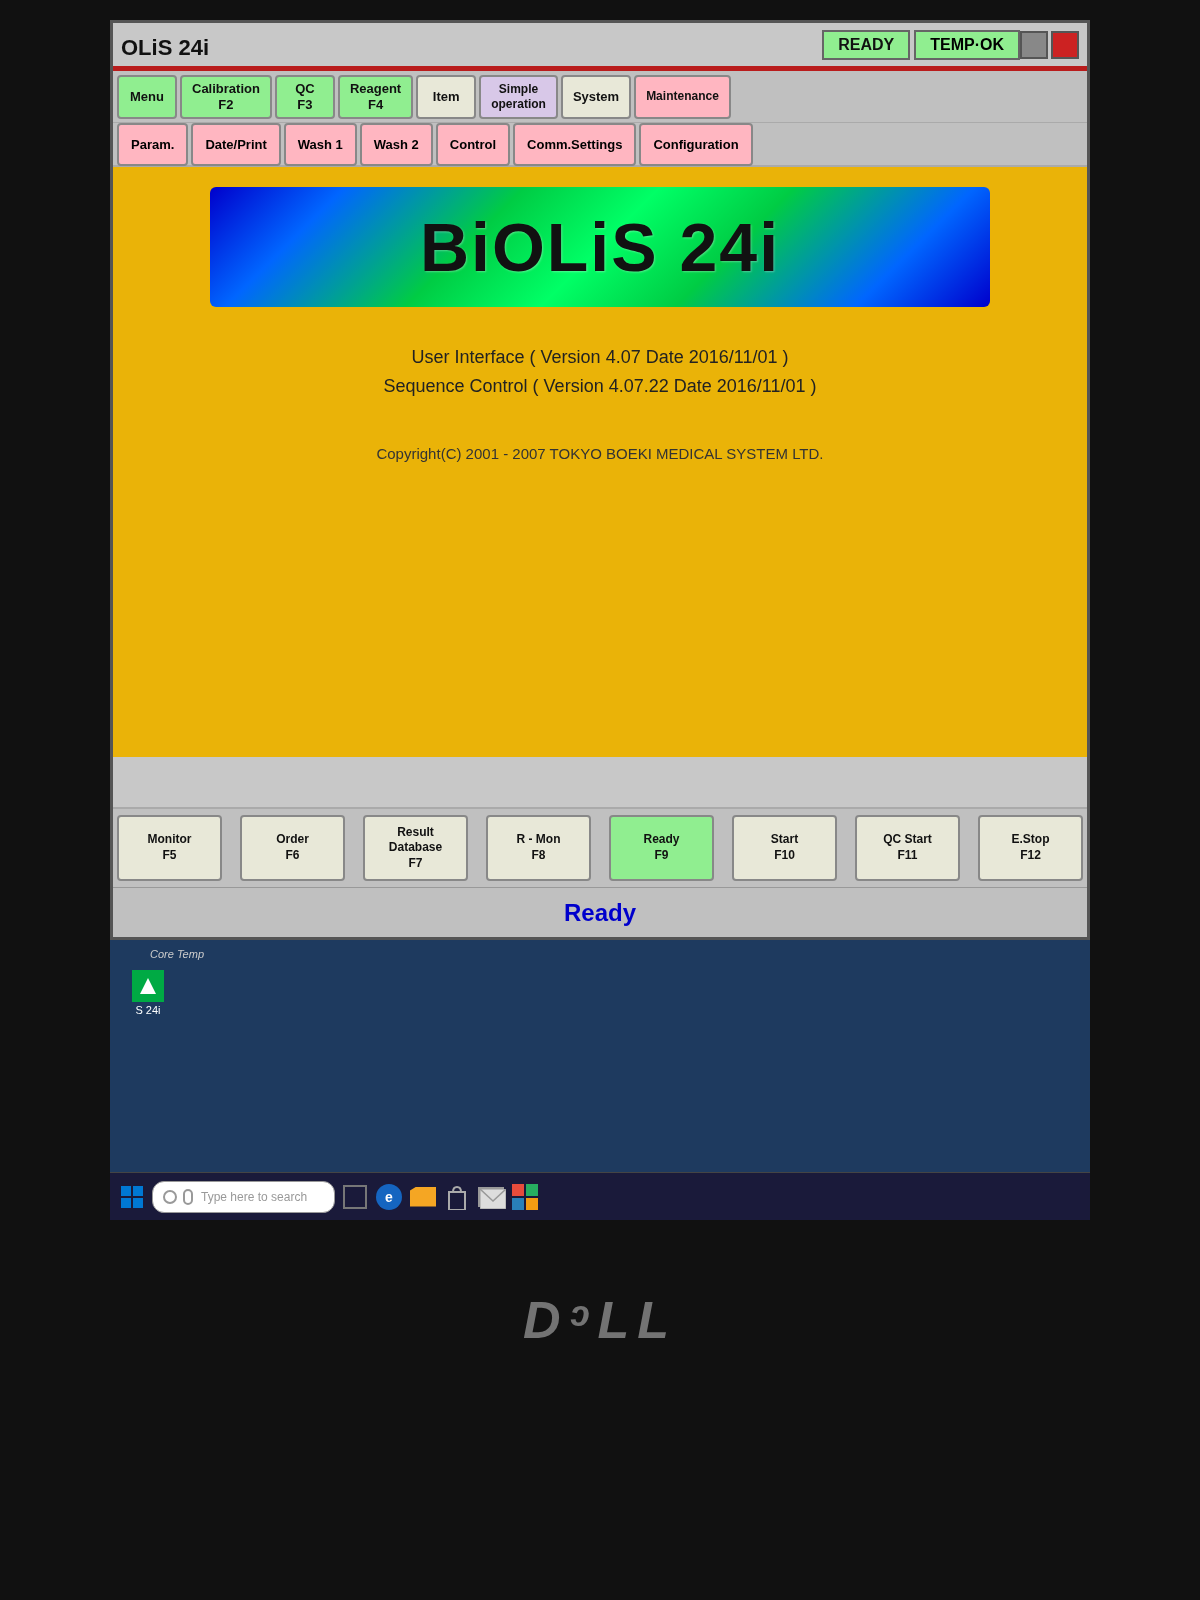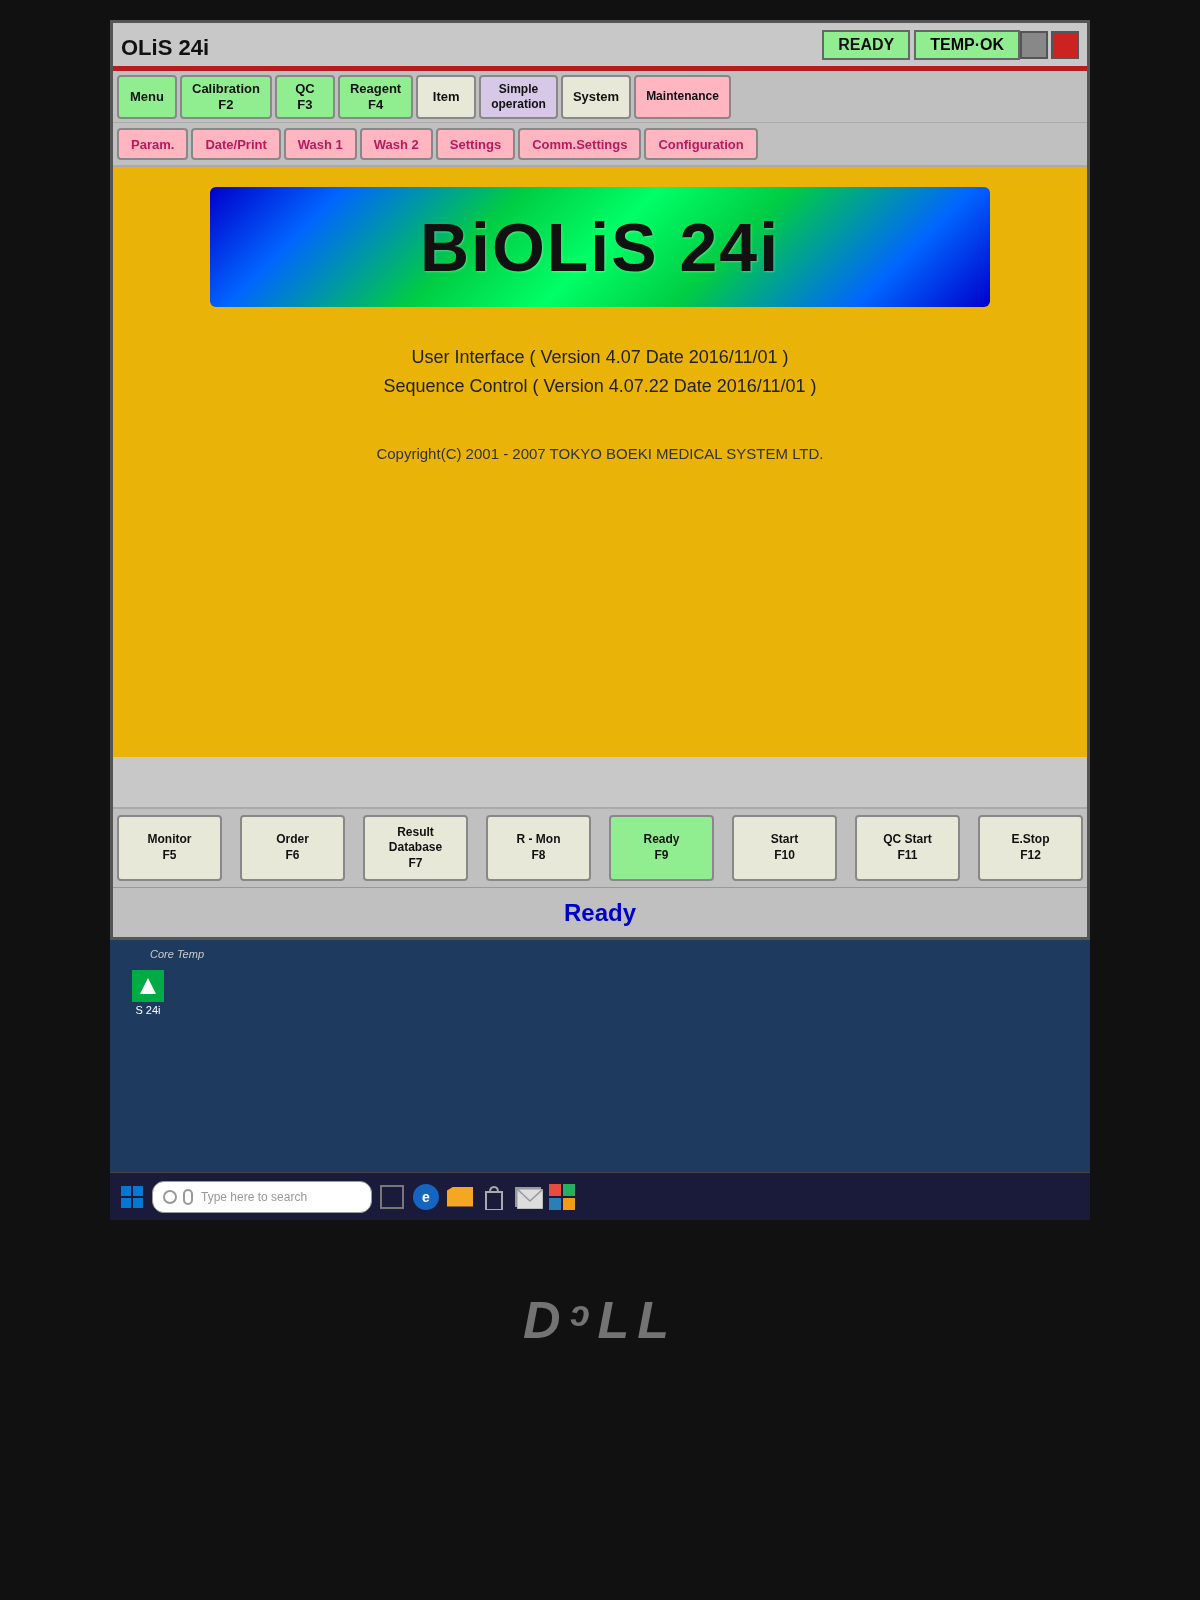--- a/index.html
+++ b/index.html
@@ -141,24 +141,24 @@
       border-bottom: 2px solid #aaa;
     }
 
     .menu-btn2 {
       background: #FFB6C1;
       border: 2px solid #888;
       border-radius: 4px;
       padding: 4px 12px;
       font-size: 13px;
       font-weight: bold;
-      color: #be185d;
+      color: #000000;
       cursor: pointer;
       text-align: center;
-      height: 32px;
+      height: 43px;
       display: flex;
       align-items: center;
       justify-content: center;
     }
 
     
     .main-content {
       width: 100%;
       height: 590px;
       background: #eab308;
@@ -321,21 +321,21 @@
       align-items: center;
       padding: 0 8px;
       gap: 6px;
       border-top: 1px solid #444;
     }
 
     .search-bar {
       background: #fff;
       border: 1px solid #999;
       border-radius: 12px;
-      width: 220px;
+      width: 183px;
       height: 32px;
       display: flex;
       align-items: center;
       padding: 0 10px;
       gap: 6px;
     }
 
     .search-circle {
       width: 14px;
       height: 14px;
@@ -458,21 +458,21 @@
       <div class="menu-btn lavender-bg" style="font-size:12px;">Simple<br>operation</div>
       <div class="menu-btn">System</div>
       <div class="menu-btn pink-bg" style="font-size:12px;">Maintenance</div>
     </div>
 
     <div class="menu-bar-2">
       <div class="menu-btn2">Param.</div>
       <div class="menu-btn2">Date/Print</div>
       <div class="menu-btn2">Wash 1</div>
       <div class="menu-btn2">Wash 2</div>
-      <div class="menu-btn2">Settings</div>
+      <div class="menu-btn2">Control</div>
       <div class="menu-btn2">Comm.Settings</div>
       <div class="menu-btn2">Configuration</div>
     </div>
 
     <div class="main-content">
 
       <div class="biolis-banner">
         <span class="biolis-text">BiOLiS 24i</span>
       </div>
 

